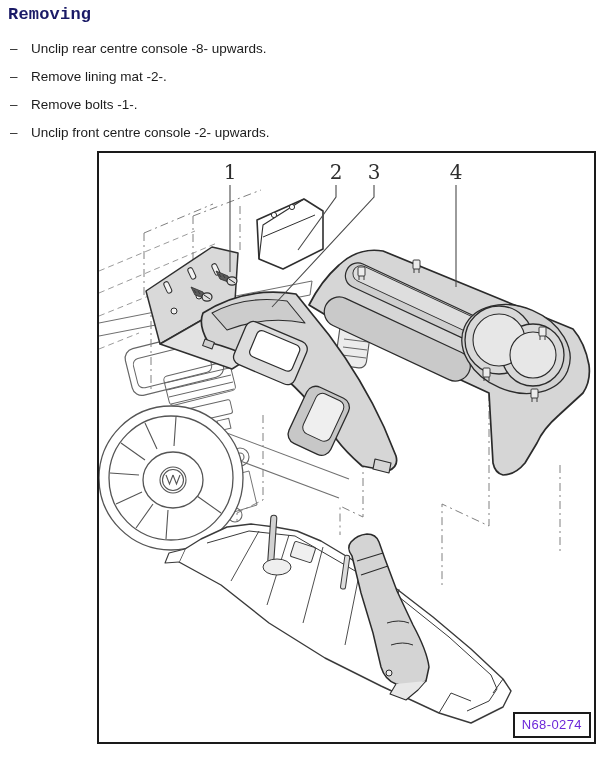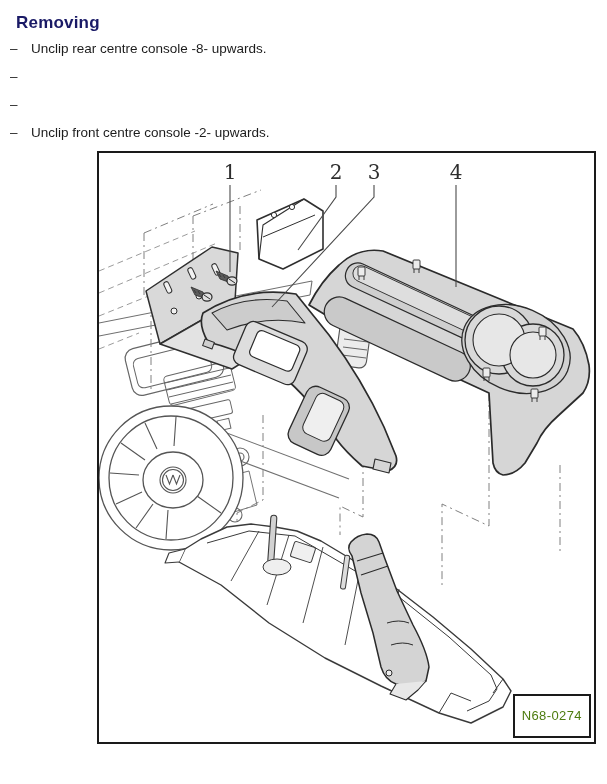--- a/index.html
+++ b/index.html
@@ -1,48 +1,50 @@
 <!DOCTYPE html>
 <html><head>
 <meta charset="utf-8">
 <style>
   html,body{margin:0;padding:0;background:#ffffff;}
   body{width:607px;height:784px;font-family:"Liberation Sans",sans-serif;}
   .page{position:relative;width:607px;height:784px;background:#ffffff;overflow:hidden;}
-  .title{position:absolute;left:8px;top:5px;margin:8px;font-size:17px;font-weight:bold;
-         color:#1a1a66;letter-spacing:.2px;}
+  .title{position:absolute;left:8px;top:5px;margin:0;font-size:17px;font-weight:bold;
+         color:#1a1a66;letter-spacing:.2px;font-family:Liberation Mono, monospace;}
   .instructions{list-style:none;margin:0;padding:0;position:absolute;left:10px;top:40px;}
   .instructions li{display:flex;margin-bottom:10px;height:18px;line-height:18px;
          font-size:13.5px;color:#1c1c1c;}
   .instructions .marker{width:21px;flex:0 0 21px;}
   .figure{position:absolute;left:97px;top:151px;width:499px;height:593px;
          border:2px solid #1a1a1a;box-sizing:border-box;background:#fff;}
   .figure svg{display:block;width:495px;height:589px;}
   .figcode{position:absolute;right:3px;bottom:4px;border:2px solid #1a1a1a;background:#fff;
-         padding:12px 7px;height:16px;line-height:16px;font-size:13px;color:#4d7c0f;
+         padding:3px 7px;height:16px;line-height:16px;font-size:13px;color:#6d28d9;
          font-family:"Liberation Sans",sans-serif;letter-spacing:.4px;}
   .callout-num{font-family:"DejaVu Serif",serif;font-size:20px;fill:#2e2e2e;}
 </style>
 </head>
 <body>
 
 <div class="page">
 
   <h1 class="title">Removing</h1>
 
   <ul class="instructions">
     <li>
       <span class="marker">–</span>
       <span>Unclip rear centre console -8- upwards.</span>
     </li>
     <li>
       <span class="marker">–</span>
-    </li>
-    <li>
-      <span class="marker">–</span>
+      <span>Remove lining mat -2-.</span>
+    </li>
+    <li>
+      <span class="marker">–</span>
+      <span>Remove bolts -1-.</span>
     </li>
     <li>
       <span class="marker">–</span>
       <span>Unclip front centre console -2- upwards.</span>
     </li>
   </ul>
 
   <div class="figure">
     <svg viewBox="0 0 495 589">
 

